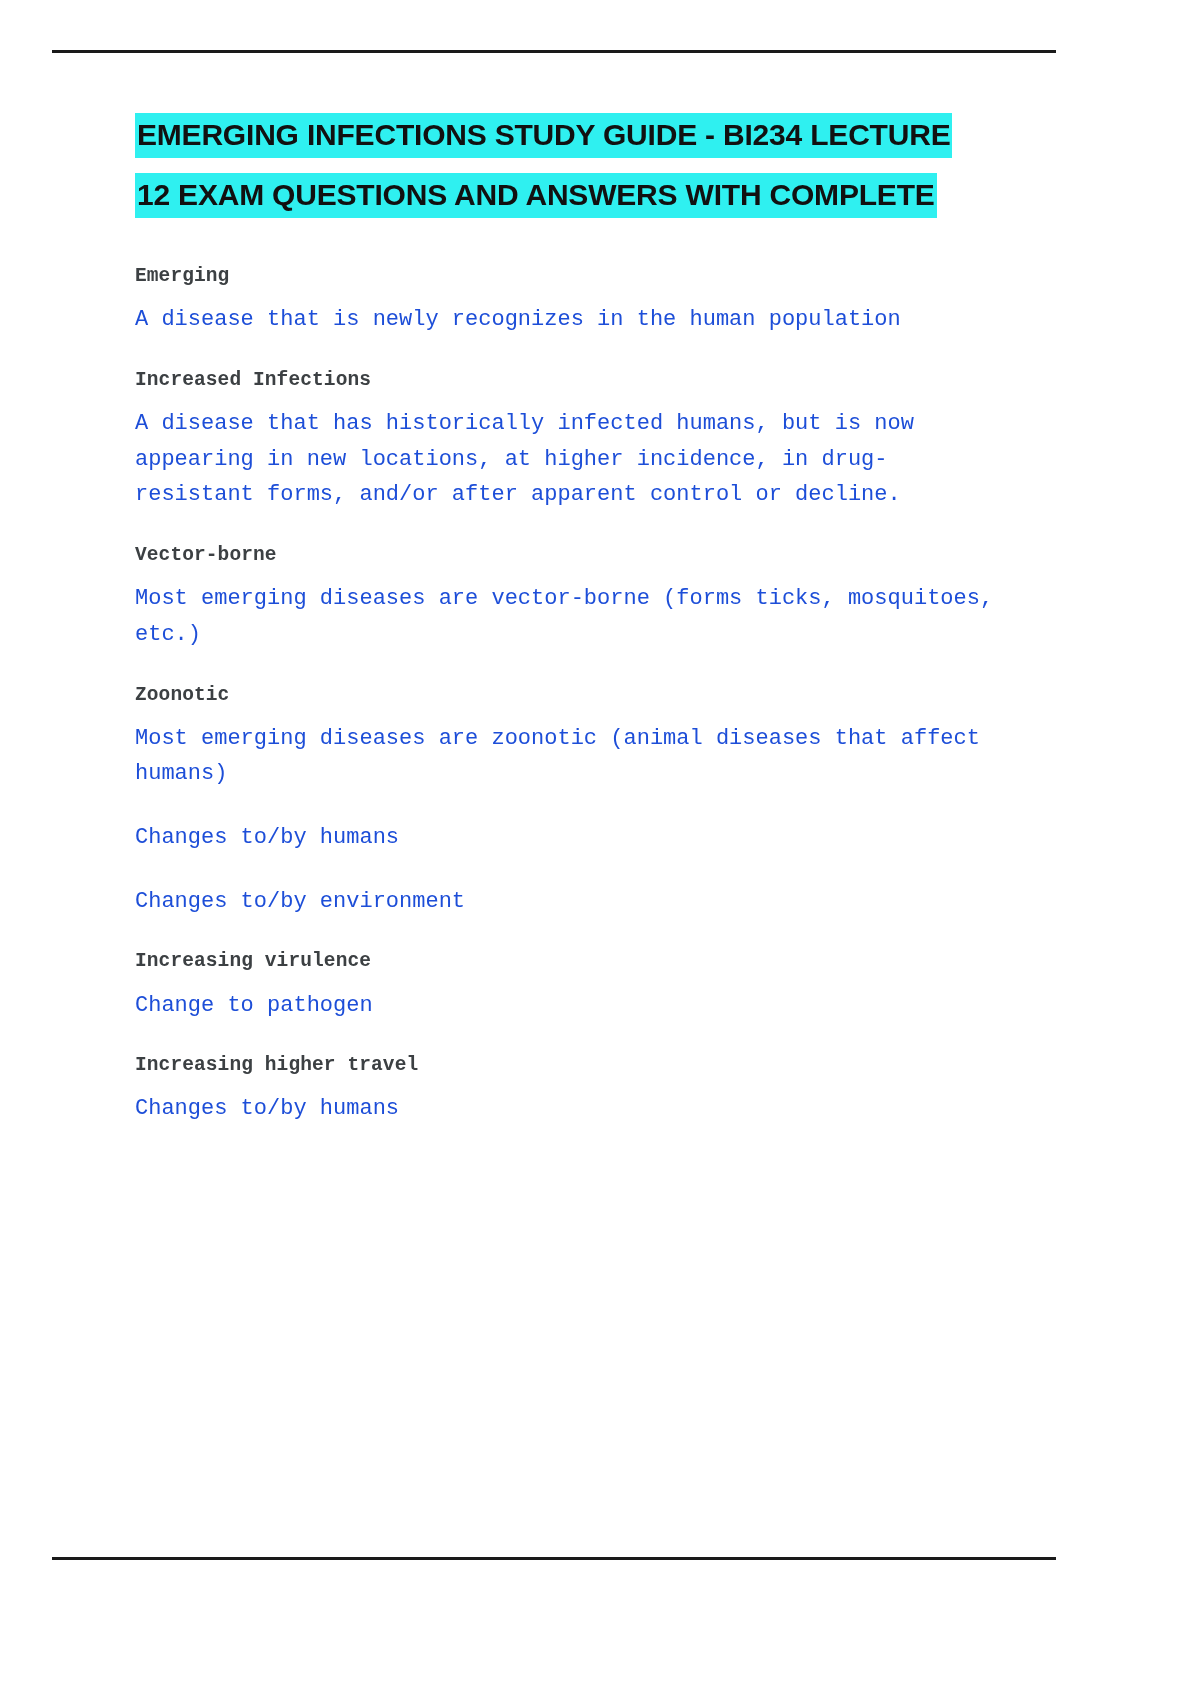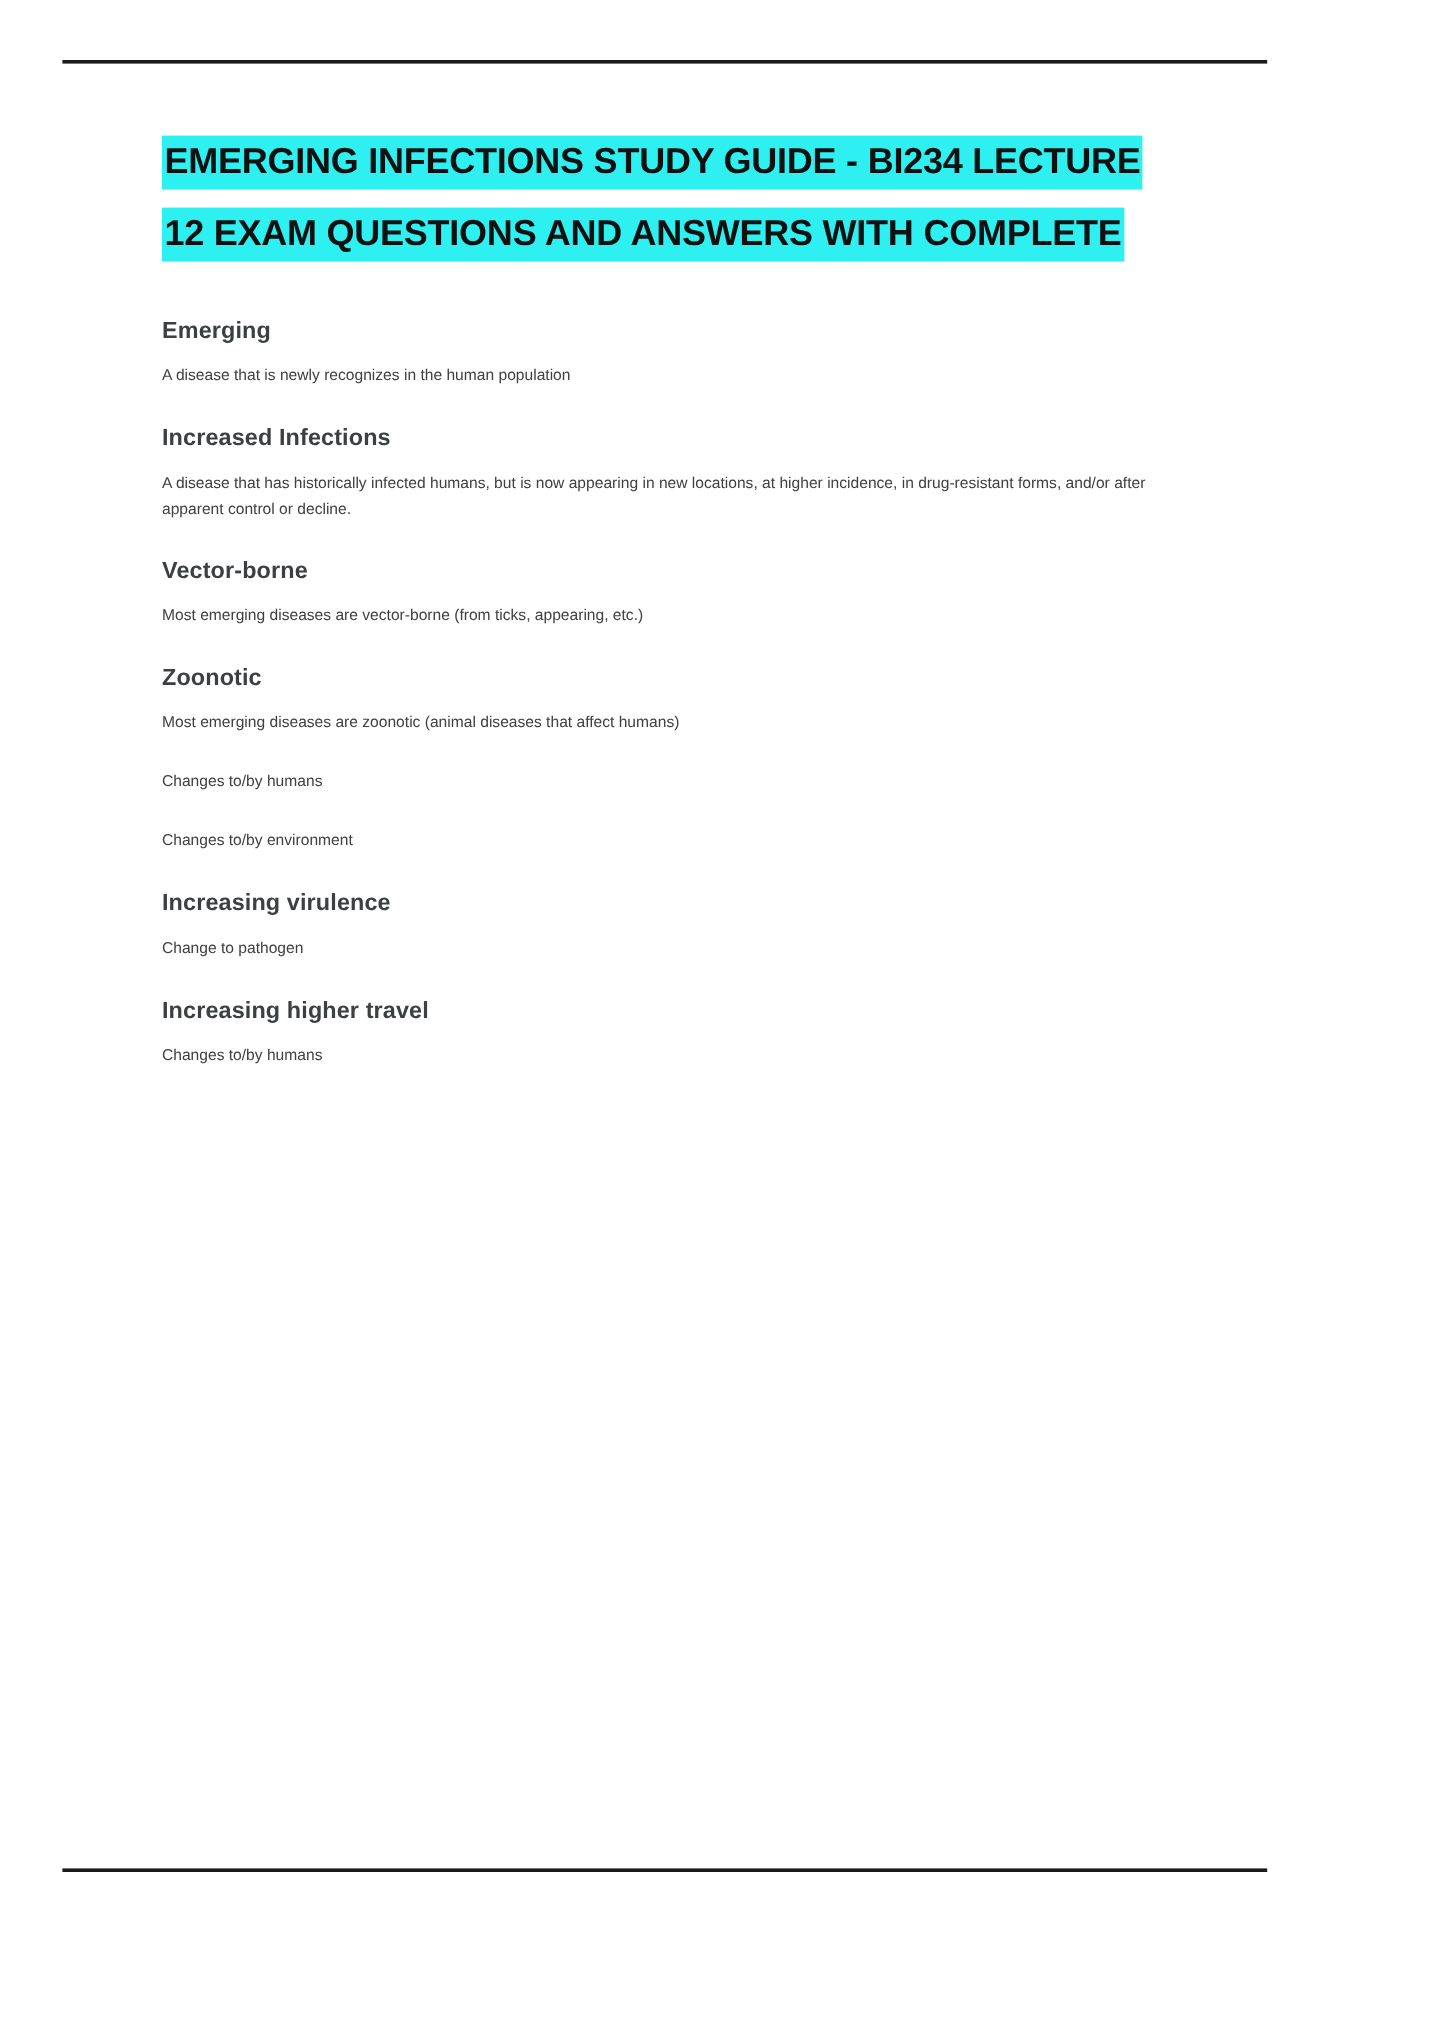--- a/index.html
+++ b/index.html
@@ -54,33 +54,34 @@
   }
   .title-line span.hl {
     background: #2ff0f0;
     padding: 5px 2px 7px 2px;
     box-decoration-break: clone;
     -webkit-box-decoration-break: clone;
   }
 
   .entries {
     margin-top: 44px;
+    font-family: Liberation Mono, monospace;
   }
   .term {
     font-size: 19.5px;
     font-weight: bold;
     color: #3c4043;
     line-height: 1.45;
     margin: 0 0 12px 0;
     letter-spacing: 0.1px;
   }
   .definition {
-    font-size: 13px;
+    font-size: 22px;
     font-weight: normal;
-    color: #404040;
+    color: #1d4ed8;
     line-height: 1.62;
     margin: 0 0 28px 0;
     max-width: 870px;
   }
   .definition:last-child {
     margin-bottom: 0;
   }
 </style>
 </head>
 <body>
@@ -98,21 +99,21 @@
 
     <div class="entries">
 
       <p class="term">Emerging</p>
       <p class="definition">A disease that is newly recognizes in the human population</p>
 
       <p class="term">Increased Infections</p>
       <p class="definition">A disease that has historically infected humans, but is now appearing in new locations, at higher incidence, in drug-resistant forms, and/or after apparent control or decline.</p>
 
       <p class="term">Vector-borne</p>
-      <p class="definition">Most emerging diseases are vector-borne (from ticks, appearing, etc.)</p>
+      <p class="definition">Most emerging diseases are vector-borne (forms ticks, mosquitoes, etc.)</p>
 
       <p class="term">Zoonotic</p>
       <p class="definition">Most emerging diseases are zoonotic (animal diseases that affect humans)</p>
 
       <p class="definition">Changes to/by humans</p>
 
       <p class="definition">Changes to/by environment</p>
 
       <p class="term">Increasing virulence</p>
       <p class="definition">Change to pathogen</p>

